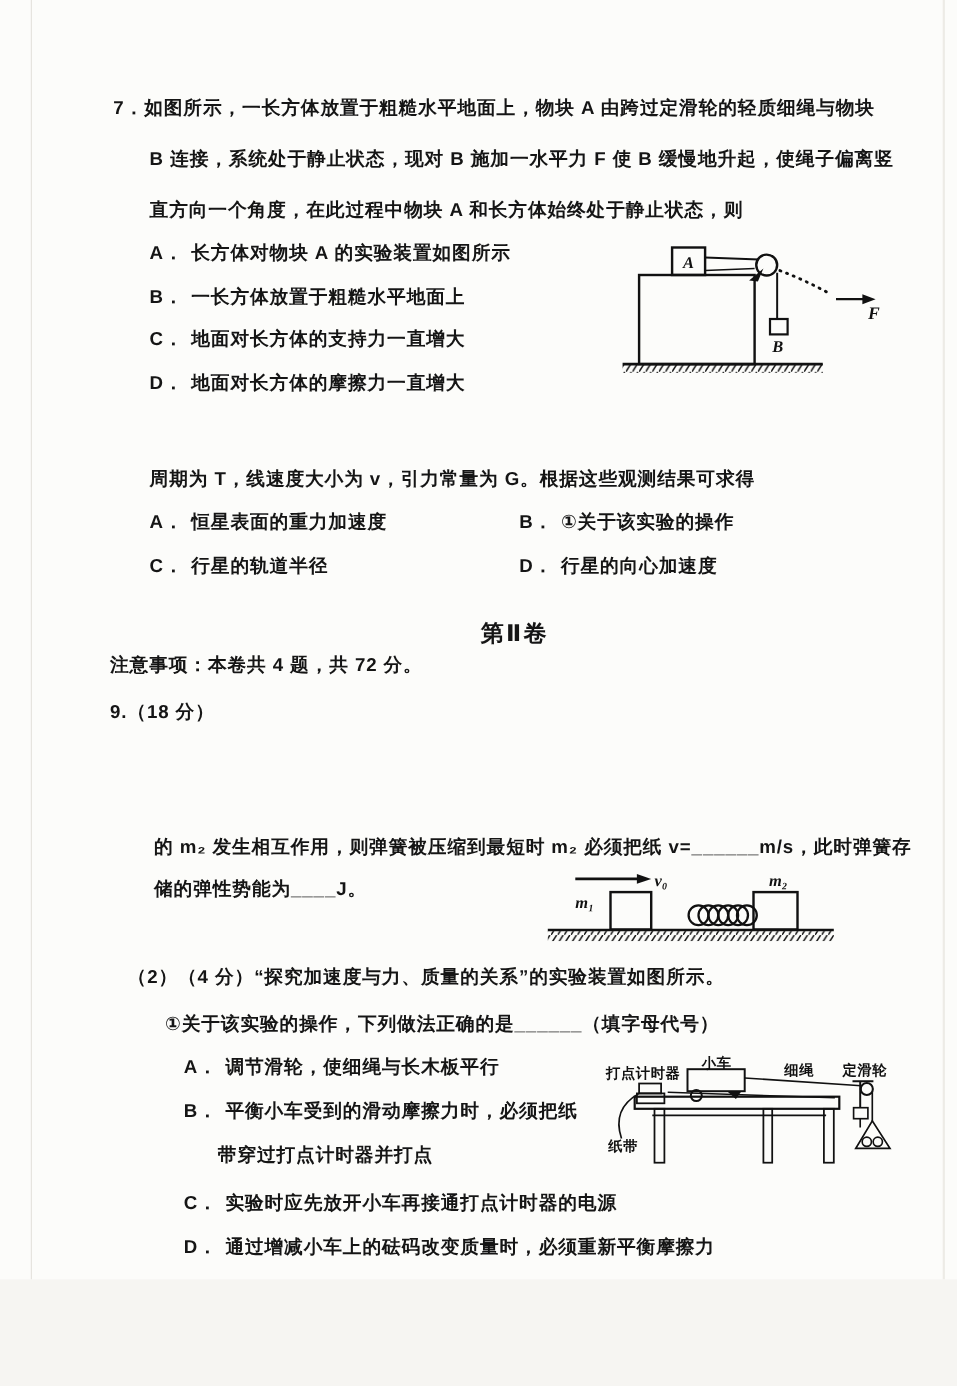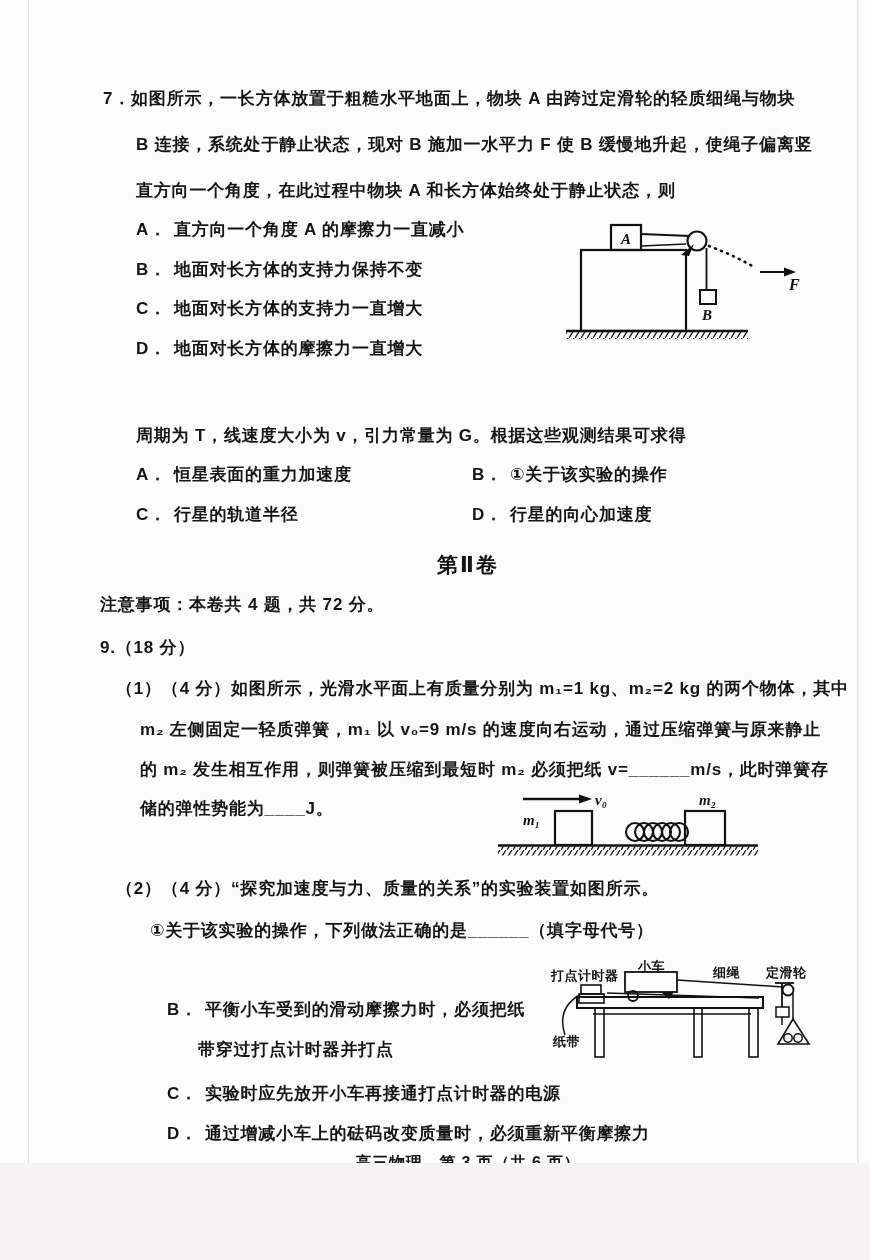--- a/index.html
+++ b/index.html
@@ -18,21 +18,21 @@
   .edge-left{left:28px;width:1px;background:#e4e2dc;}
   .edge-right{left:857px;width:2px;background:#edebe6;}
   .ln{
     position:absolute;
     font-size:17px;
     letter-spacing:0.8px;
     white-space:nowrap;
     line-height:1.25;
   }
   .opt-label{margin-right:7px;}
-  .centered{left:66px;width:804px;text-align:center;}
+  .centered{left:66px;width:804px;text-align:center;margin-top:12px;}
   .sec-title{font-size:21px;letter-spacing:2px;}
   .footer{font-size:16px;}
   .fig{position:absolute;}
   svg{display:block;}
   svg .var{
     font-family:"Liberation Serif","DejaVu Serif",serif;
     font-style:italic;font-weight:700;font-size:15px;fill:#111;
   }
   svg .cjk{
     font-family:"Liberation Sans","DejaVu Sans",sans-serif;
@@ -46,24 +46,24 @@
 <div class="page">
 
   <div class="scan-edge edge-left"></div>
   <div class="scan-edge edge-right"></div>
 
   <div class="ln" style="left:103px;top:88px">7．如图所示，一长方体放置于粗糙水平地面上，物块 A 由跨过定滑轮的轻质细绳与物块</div>
   <div class="ln" style="left:136px;top:134px">B 连接，系统处于静止状态，现对 B 施加一水平力 F 使 B 缓慢地升起，使绳子偏离竖</div>
   <div class="ln" style="left:136px;top:180px">直方向一个角度，在此过程中物块 A 和长方体始终处于静止状态，则</div>
 
   <div class="ln" style="left:136px;top:219px">
-    <span class="opt-label">A．</span><span>直方向一个角度 A 的摩擦力一直减小</span>
+    <span class="opt-label">A．</span><span>长方体对物块 A 的实验装置如图所示</span>
   </div>
   <div class="ln" style="left:136px;top:259px">
-    <span class="opt-label">B．</span><span>地面对长方体的支持力保持不变</span>
+    <span class="opt-label">B．</span><span>一长方体放置于粗糙水平地面上</span>
   </div>
   <div class="ln" style="left:136px;top:298px">
     <span class="opt-label">C．</span><span>地面对长方体的支持力一直增大</span>
   </div>
   <div class="ln" style="left:136px;top:338px">
     <span class="opt-label">D．</span><span>地面对长方体的摩擦力一直增大</span>
   </div>
 
   <div class="fig" style="left:563px;top:210px">
     <svg width="250" height="135" viewBox="0 0 250 135">
@@ -104,22 +104,20 @@
   </div>
   <div class="ln" style="left:472px;top:504px">
     <span class="opt-label">D．</span><span>行星的向心加速度</span>
   </div>
 
   <div class="ln centered sec-title" style="top:552px">第Ⅱ卷</div>
   <div class="ln" style="left:100px;top:594px">注意事项：本卷共 4 题，共 72 分。</div>
 
   <div class="ln" style="left:100px;top:637px">9.（18 分）</div>
 
-  <div class="ln" style="left:116px;top:678px">（1）（4 分）如图所示，光滑水平面上有质量分别为 m₁=1 kg、m₂=2 kg 的两个物体，其中</div>
-  <div class="ln" style="left:140px;top:719px">m₂ 左侧固定一轻质弹簧，m₁ 以 v₀=9 m/s 的速度向右运动，通过压缩弹簧与原来静止</div>
   <div class="ln" style="left:140px;top:759px">的 m₂ 发生相互作用，则弹簧被压缩到最短时 m₂ 必须把纸 v=______m/s，此时弹簧存</div>
   <div class="ln" style="left:140px;top:798px">储的弹性势能为____J。</div>
 
   <div class="fig" style="left:495px;top:778px">
     <svg width="275" height="95" viewBox="0 0 275 95">
       <defs>
         <pattern id="h91" width="6" height="8" patternUnits="userSpaceOnUse">
           <path d="M0,8 L5,0" stroke="#111" stroke-width="1.3"></path>
         </pattern>
       </defs>
@@ -139,20 +137,23 @@
       <rect x="190" y="33" width="40" height="34" class="stroke" stroke-width="2.2" fill="#fcfcfa"></rect>
       <text x="204" y="27" class="var">m₂</text>
       <line x1="3" y1="67.5" x2="263" y2="67.5" class="stroke" stroke-width="2.4"></line>
       <rect x="3" y="68.5" width="260" height="9" fill="url(#h91)"></rect>
     </svg>
   </div>
 
   <div class="ln" style="left:116px;top:878px">（2）（4 分）“探究加速度与力、质量的关系”的实验装置如图所示。</div>
   <div class="ln" style="left:150px;top:920px">①关于该实验的操作，下列做法正确的是______（填字母代号）</div>
 
+  <div class="ln" style="left:167px;top:959px">
+    <span class="opt-label">A．</span><span>调节滑轮，使细绳与长木板平行</span>
+  </div>
   <div class="ln" style="left:167px;top:999px">
     <span class="opt-label">B．</span><span>平衡小车受到的滑动摩擦力时，必须把纸</span>
   </div>
   <div class="ln" style="left:198px;top:1039px">带穿过打点计时器并打点</div>
   <div class="ln" style="left:167px;top:1083px">
     <span class="opt-label">C．</span><span>实验时应先放开小车再接通打点计时器的电源</span>
   </div>
   <div class="ln" style="left:167px;top:1123px">
     <span class="opt-label">D．</span><span>通过增减小车上的砝码改变质量时，必须重新平衡摩擦力</span>
   </div>

